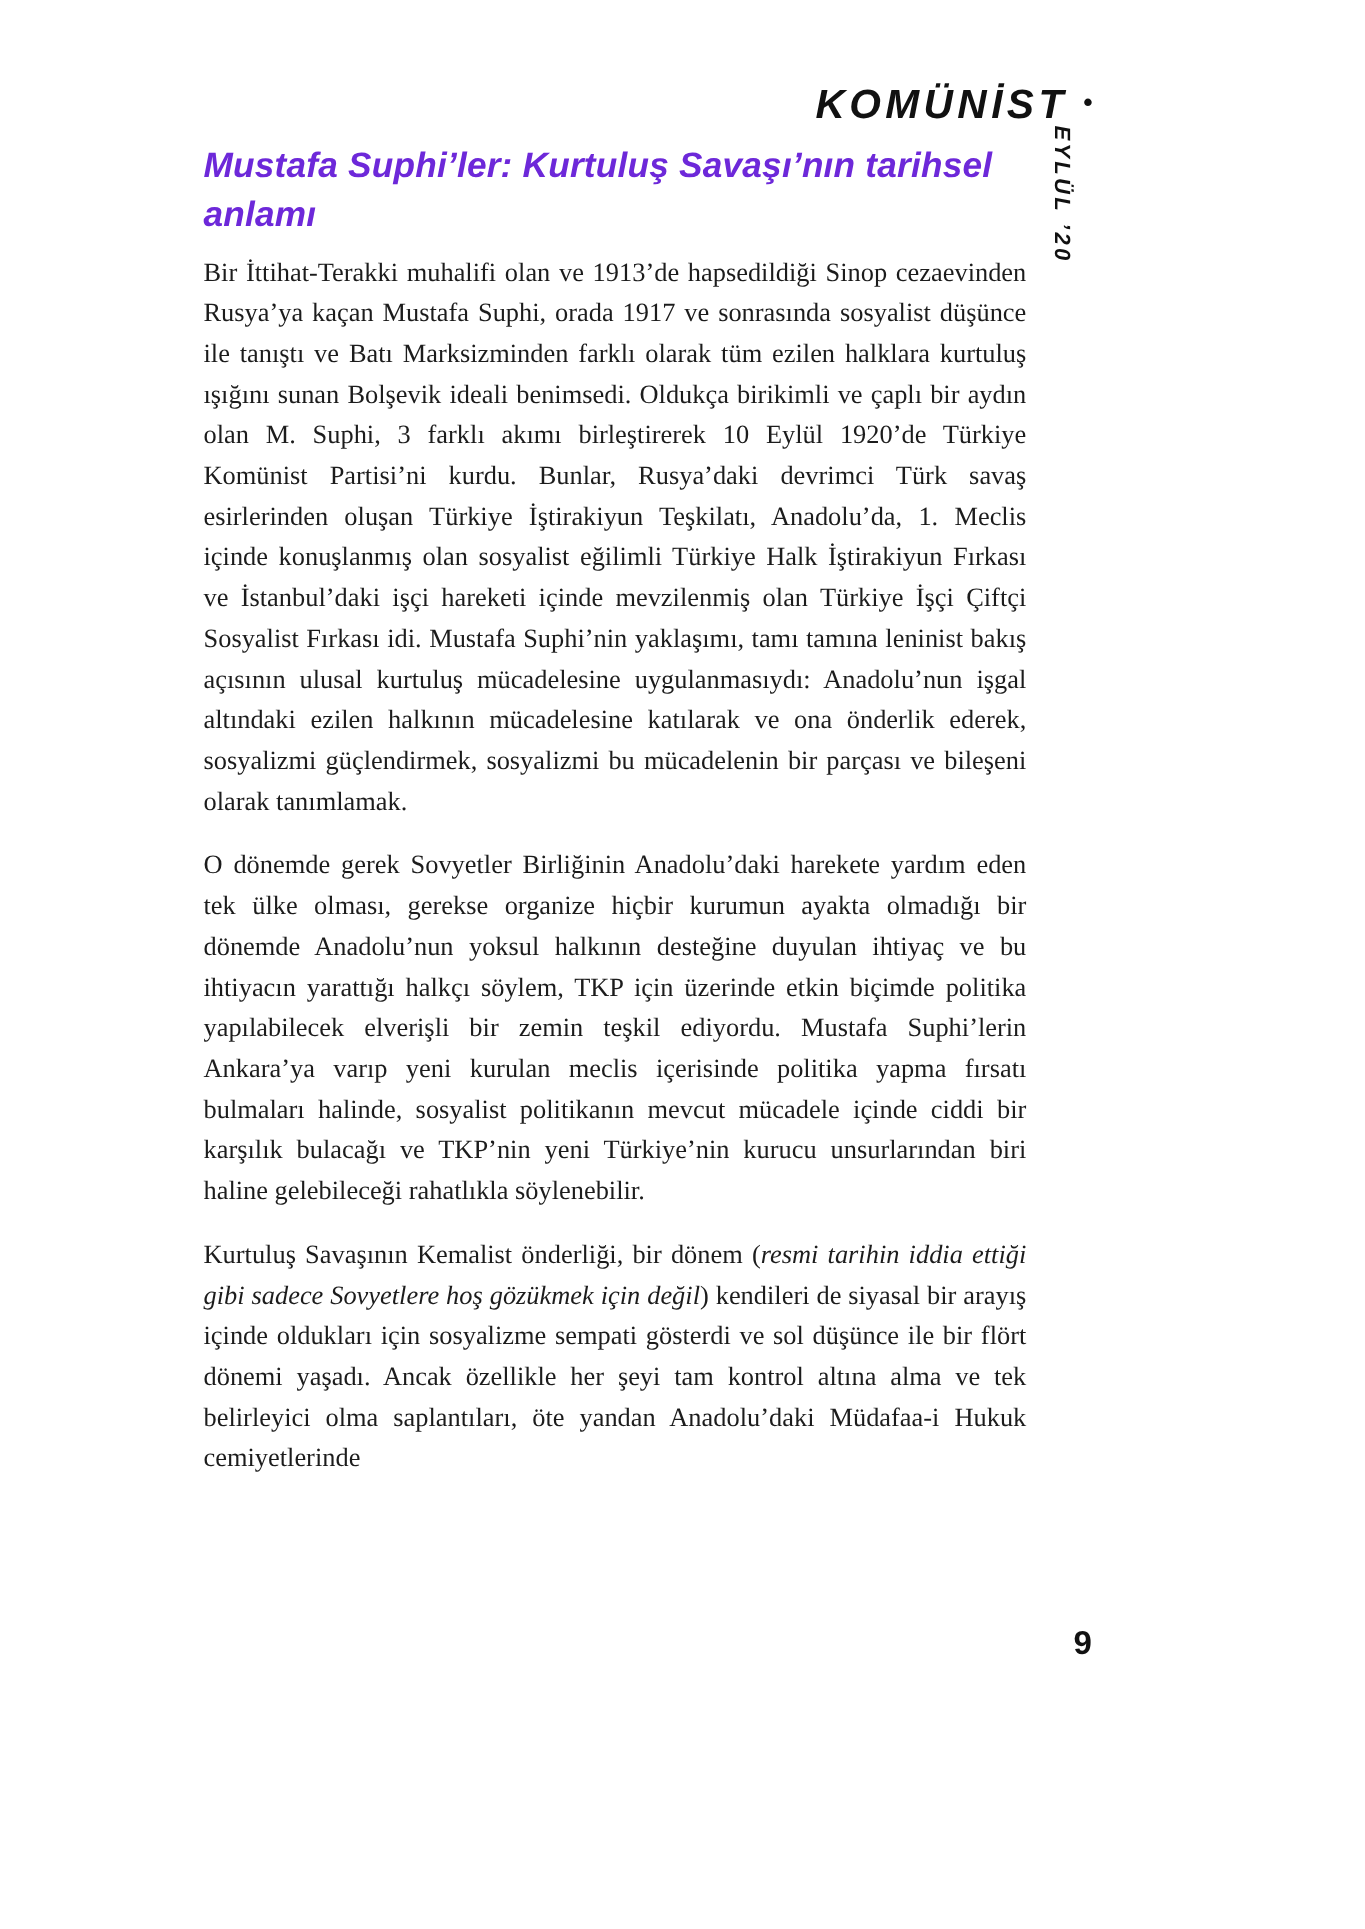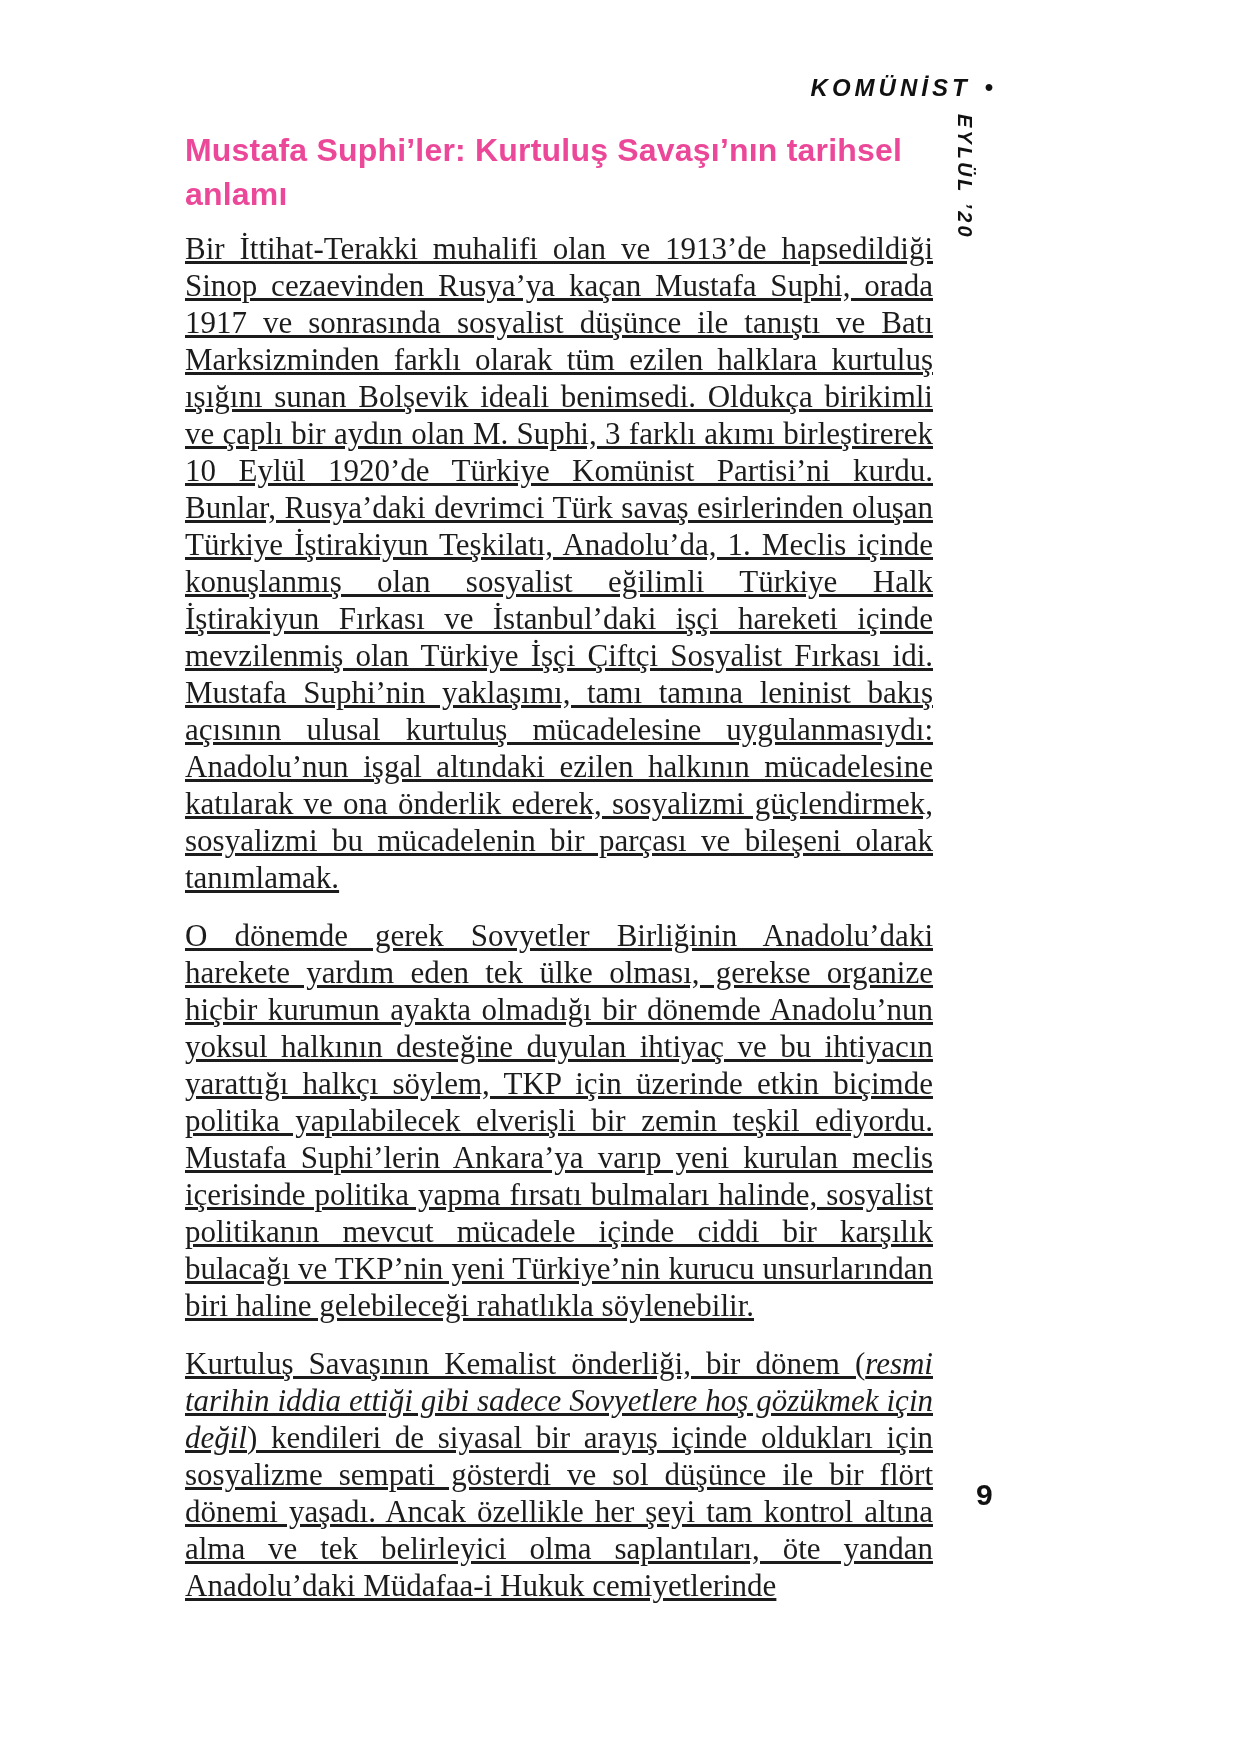--- a/index.html
+++ b/index.html
@@ -26,21 +26,21 @@
     right: 248px;
     display: flex;
     align-items: center;
     gap: 14px;
     font-family: "Liberation Sans", sans-serif;
     font-style: italic;
     font-weight: 700;
     color: #111111;
   }
   .mag-title {
-    font-size: 24px;
+    font-size: 37px;
     letter-spacing: 4px;
   }
   .mag-bullet {
     font-size: 24px;
     line-height: 1;
     letter-spacing: 0;
     transform: translateY(-1px);
   }
   .issue-vertical {
     position: absolute;
@@ -60,31 +60,31 @@
     left: 185px;
     top: 128px;
     width: 748px;
   }
   .article-title {
     margin: 0 0 14px 0;
     font-family: "Liberation Sans", sans-serif;
     font-weight: 700;
     font-size: 32px;
     line-height: 44px;
-    color: #ec4899;
+    color: #6d28d9;
     letter-spacing: 0.2px;
+    font-style: italic;
   }
   .body-para {
     margin: 0 0 21px 0;
     font-family: "Liberation Serif", serif;
-    font-size: 31px;
+    font-size: 24px;
     line-height: 37px;
     text-align: justify;
     color: #1c1c1c;
-    text-decoration: underline;
   }
   .body-para:last-of-type {
     margin-bottom: 16px;
   }
   .ital {
     font-style: italic;
   }
   .page-number {
     position: absolute;
     left: 976px;

